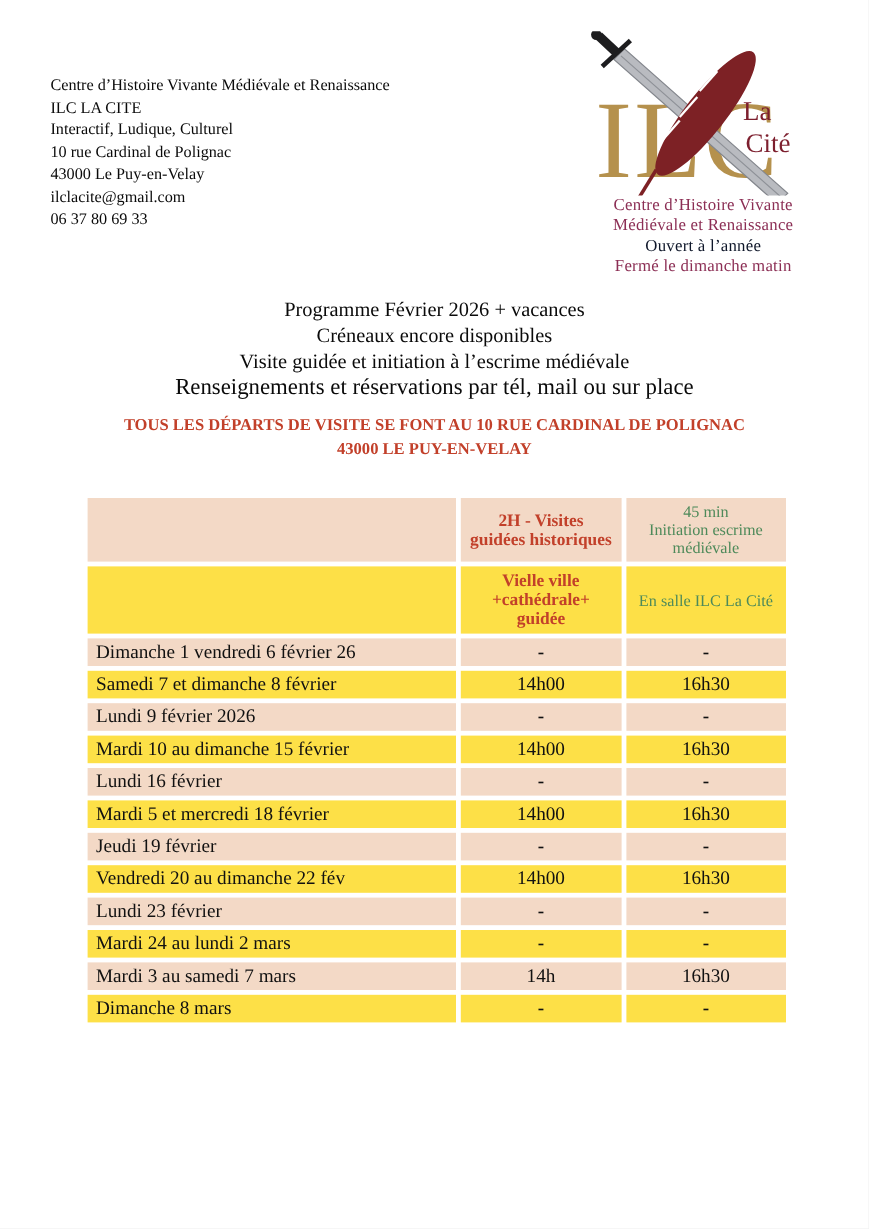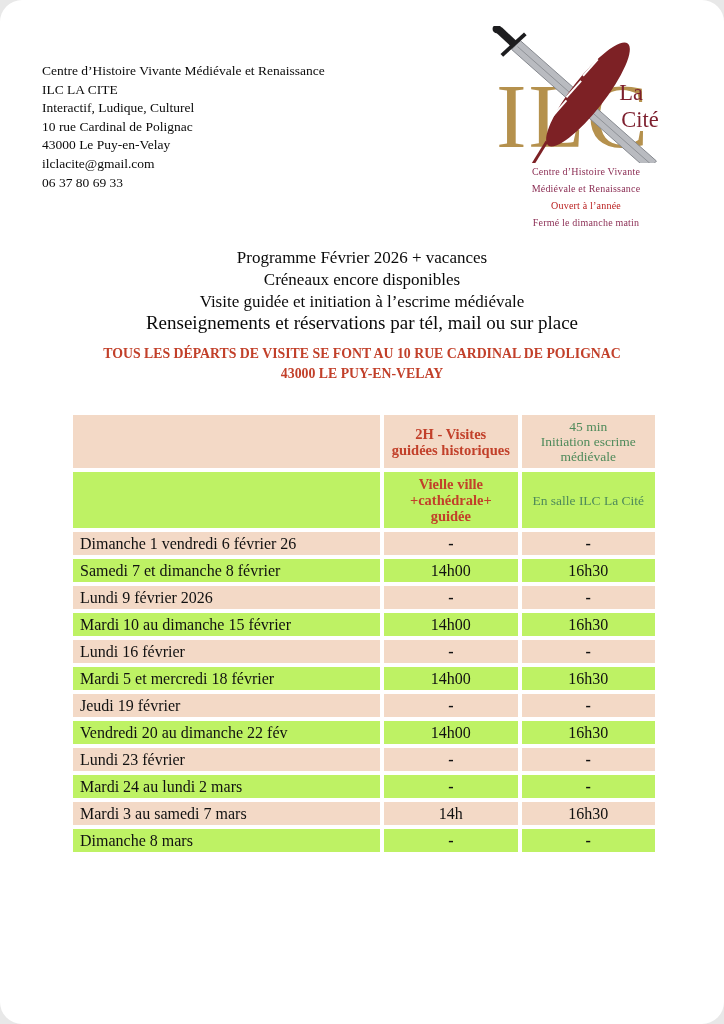--- a/index.html
+++ b/index.html
@@ -1,34 +1,34 @@
 <!DOCTYPE html>
 <html><head>
 <meta charset="utf-8">
 <style>
   html,body { margin:0; padding:0; background:#e8e8e8; }
   .page {
     position:relative; width:724px; height:1024px; margin:0 auto;
     background:#ffffff; overflow:hidden;
-    font-family:"Liberation Serif", serif; color:#111;border-radius:22px;
+    font-family:"Liberation Serif", serif; color:#111;
   }
 
   
   .contact {
     position:absolute; left:42px; top:62px;
     font-size:13.5px; line-height:18.6px; color:#0a0a0a;
   }
 
   .logo {
     position:absolute; left:480px; top:26px; width:212px; text-align:center;
   }
   .logo svg { display:block; margin:0 auto; }
-  .logo .tag { font-size:10px; line-height:17px; letter-spacing:0.2px; }
+  .logo .tag { font-size:14px; line-height:17px; letter-spacing:0.2px; }
   .tag-plum { color:#8c2f55; }
-  .tag-red  { color:#b91c1c; }
+  .tag-red  { color:#0f172a; }
 
   
   .titles {
     position:absolute; top:247px; left:0; width:100%; text-align:center;
   }
   .titles .big { font-size:17px; line-height:22px; color:#0a0a0a; }
   .titles .small { font-size:19px; line-height:20px; color:#0a0a0a; }
 
   
   .notice {
@@ -42,21 +42,21 @@
   }
   table.sched {
     border-collapse:separate; border-spacing:4px;
     width:590px; table-layout:fixed;
   }
   col.c-date { width:306px; }
   col.c-visit { width:133px; }
   col.c-escr { width:133px; }
   .sched td { padding:0 6px; vertical-align:middle; }
   .sched tr.dark td  { background:#f3d9c6; }
-  .sched tr.light td { background:#bef264; }
+  .sched tr.light td { background:#fde047; }
 
   .sched td.hd { text-align:center; line-height:15px; padding:4px 2px; }
   td.hd .red { color:#c2402a; font-weight:bold; font-size:14.5px; line-height:16px; }
   td.hd .green { color:#4e8a5a; font-weight:normal; font-size:13.5px; line-height:15px; }
   tr.hrow1 td { height:42px; }
   tr.hrow2 td { height:43px; }
 
   .sched tr.data td { height:23px; font-size:16px; }
   .sched td.date { text-align:left; padding-left:7px; white-space:nowrap; overflow:hidden;margin-top:41px; }
   .sched td.time { text-align:center; font-size:15.5px; }

